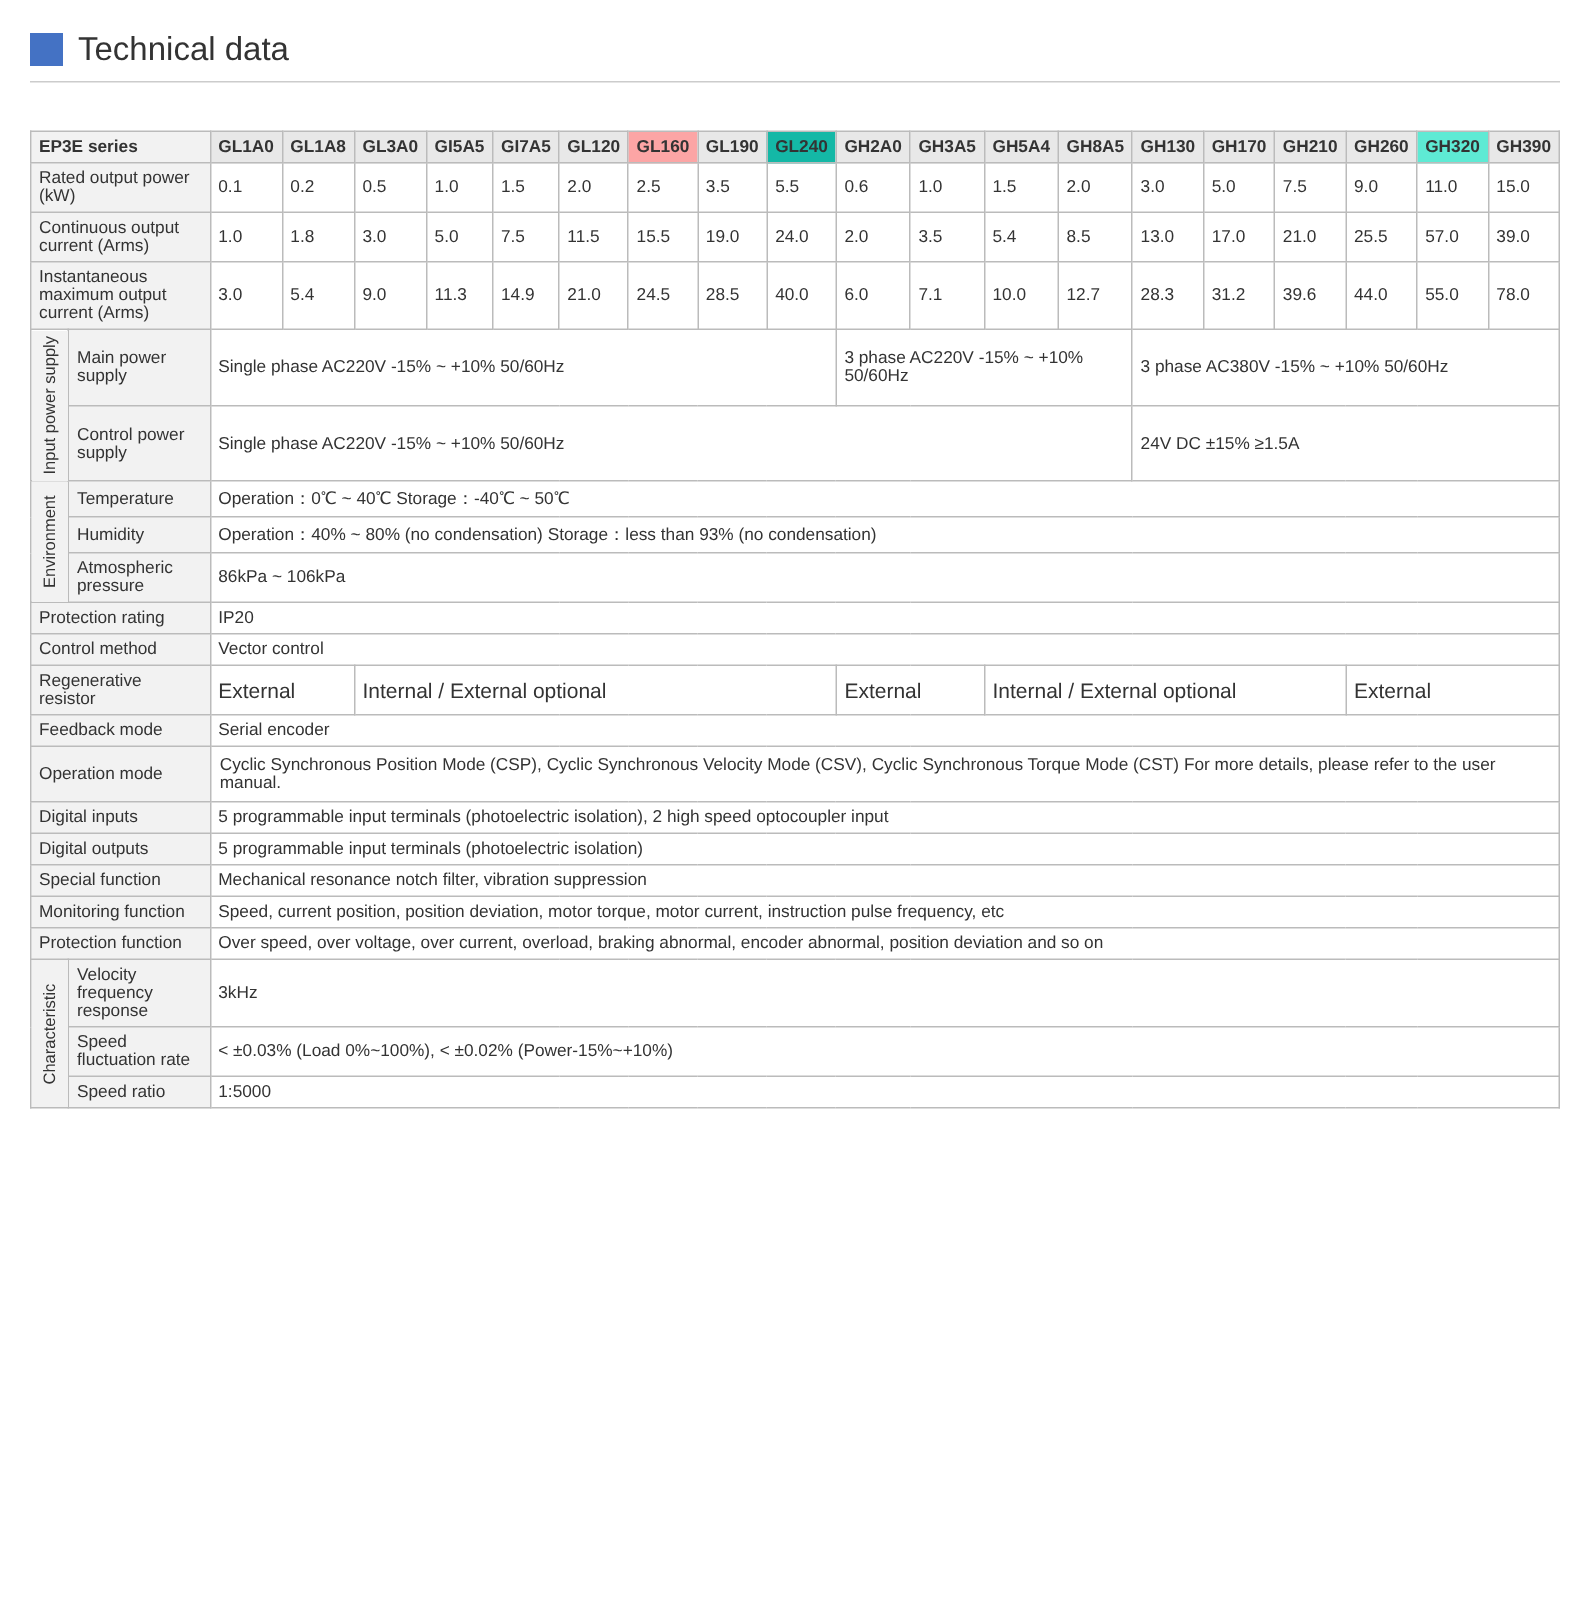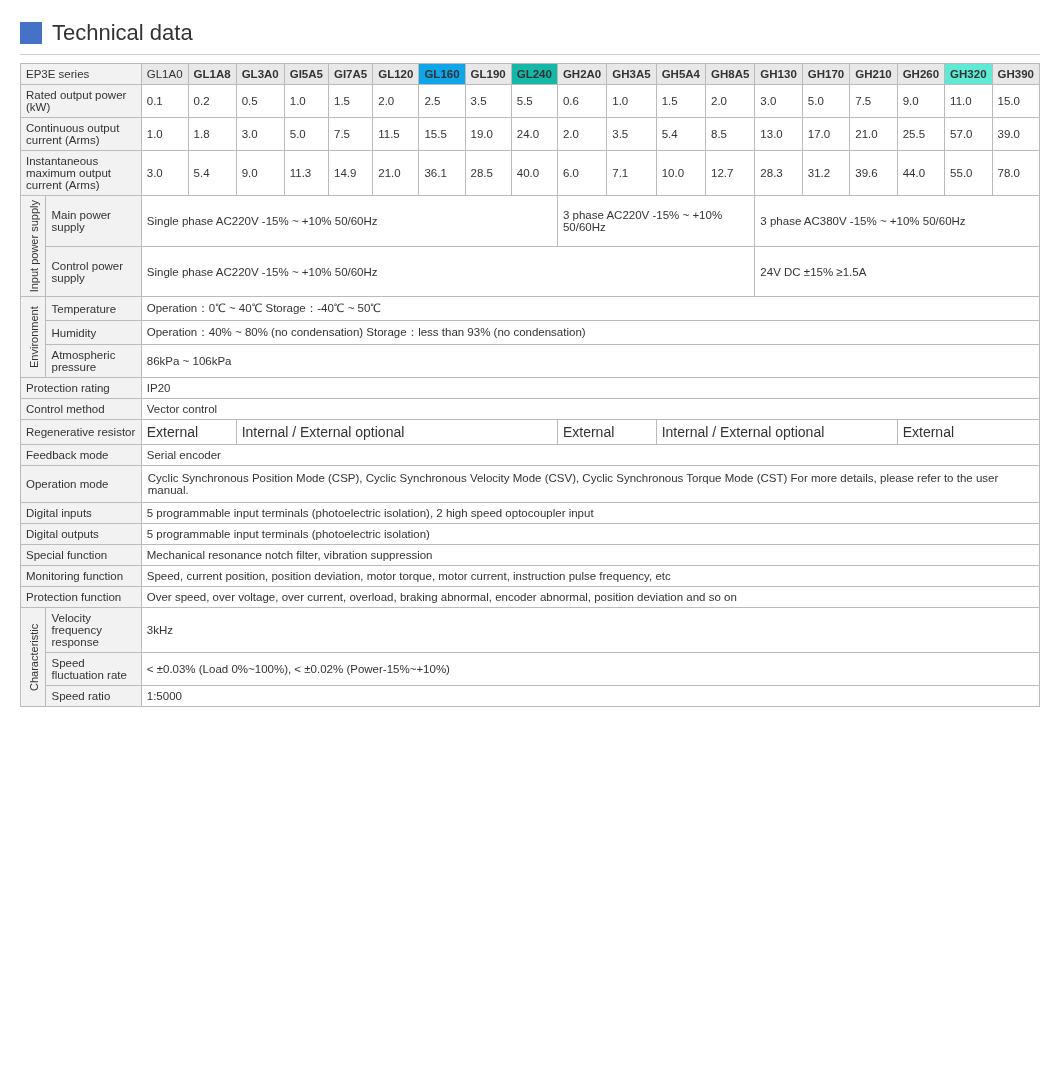--- a/index.html
+++ b/index.html
@@ -6,21 +6,21 @@
     body {
       font-family: Arial, sans-serif;
       font-size: 12px;
       background: #fff;
       color: #333;
       padding: 20px;
     }
     .page-title-container {
       display: flex;
       align-items: center;
-      margin-bottom: 8px;
+      margin-bottom: 32px;
       padding-bottom: 8px;
       border-bottom: 1px solid #ccc;
     }
     .title-accent {
       width: 22px;
       height: 22px;
       background: #4472c4;
       margin-right: 10px;
       flex-shrink: 0;
     }
@@ -70,28 +70,28 @@
 
 <div class="page-title-container">
   <div class="title-accent"></div>
   <h1 class="page-title">Technical data</h1>
 </div>
 
 <table class="tech-table">
   <tbody>
 
     <tr class="header-row">
-      <td colspan="2" class="label-cell" style="font-weight:normal; width:160px;">EP3E series</td>
-      <td class="header-cell number-cell" style="width:38px; background:#e8e8e8; font-weight:normal;">GL1A0</td>
+      <td colspan="2" class="label-cell" style="font-weight:bold; width:160px;">EP3E series</td>
+      <td class="header-cell number-cell" style="width:38px; background:#e8e8e8; font-weight:bold;">GL1A0</td>
       <td class="header-cell number-cell" style="width:38px; background:#e8e8e8; font-weight:bold;margin-top:18px;">GL1A8</td>
       <td class="header-cell number-cell" style="width:38px; background:#e8e8e8; font-weight:bold;text-align:center;">GL3A0</td>
       <td class="header-cell number-cell" style="width:38px; background:#e8e8e8; font-weight:bold;">GI5A5</td>
       <td class="header-cell number-cell" style="width:38px; background:#e8e8e8; font-weight:bold;">GI7A5</td>
       <td class="header-cell number-cell" style="width:38px; background:#e8e8e8; font-weight:bold;">GL120</td>
-      <td class="header-cell number-cell" style="width:38px; background:#0ea5e9; font-weight:bold;">GL160</td>
+      <td class="header-cell number-cell" style="width:38px; background:#fca5a5; font-weight:bold;">GL160</td>
       <td class="header-cell number-cell" style="width:38px; background:#e8e8e8; font-weight:bold;">GL190</td>
       <td class="header-cell number-cell" style="width:38px; background:#14b8a6; font-weight:bold;">GL240</td>
       <td class="header-cell number-cell" style="width:38px; background:#e8e8e8; font-weight:bold;">GH2A0</td>
       <td class="header-cell number-cell" style="width:38px; background:#e8e8e8; font-weight:bold;">GH3A5</td>
       <td class="header-cell number-cell" style="width:38px; background:#e8e8e8; font-weight:bold;">GH5A4</td>
       <td class="header-cell number-cell" style="width:38px; background:#e8e8e8; font-weight:bold;text-align:center;">GH8A5</td>
       <td class="header-cell number-cell" style="width:38px; background:#e8e8e8; font-weight:bold;margin-top:44px;">GH130</td>
       <td class="header-cell number-cell" style="width:38px; background:#e8e8e8; font-weight:bold;">GH170</td>
       <td class="header-cell number-cell" style="width:38px; background:#e8e8e8; font-weight:bold;">GH210</td>
       <td class="header-cell number-cell" style="width:38px; background:#e8e8e8; font-weight:bold;">GH260</td>
@@ -146,21 +146,21 @@
     </tr>
 
     <tr>
       <td colspan="2" class="label-cell">Instantaneous maximum output current (Arms)</td>
       <td class="number-cell">3.0</td>
       <td class="number-cell">5.4</td>
       <td class="number-cell">9.0</td>
       <td class="number-cell">11.3</td>
       <td class="number-cell">14.9</td>
       <td class="number-cell">21.0</td>
-      <td class="number-cell">36.1</td>
+      <td class="number-cell">24.5</td>
       <td class="number-cell">28.5</td>
       <td class="number-cell">40.0</td>
       <td class="number-cell">6.0</td>
       <td class="number-cell">7.1</td>
       <td class="number-cell">10.0</td>
       <td class="number-cell">12.7</td>
       <td class="number-cell">28.3</td>
       <td class="number-cell">31.2</td>
       <td class="number-cell">39.6</td>
       <td class="number-cell">44.0</td>

